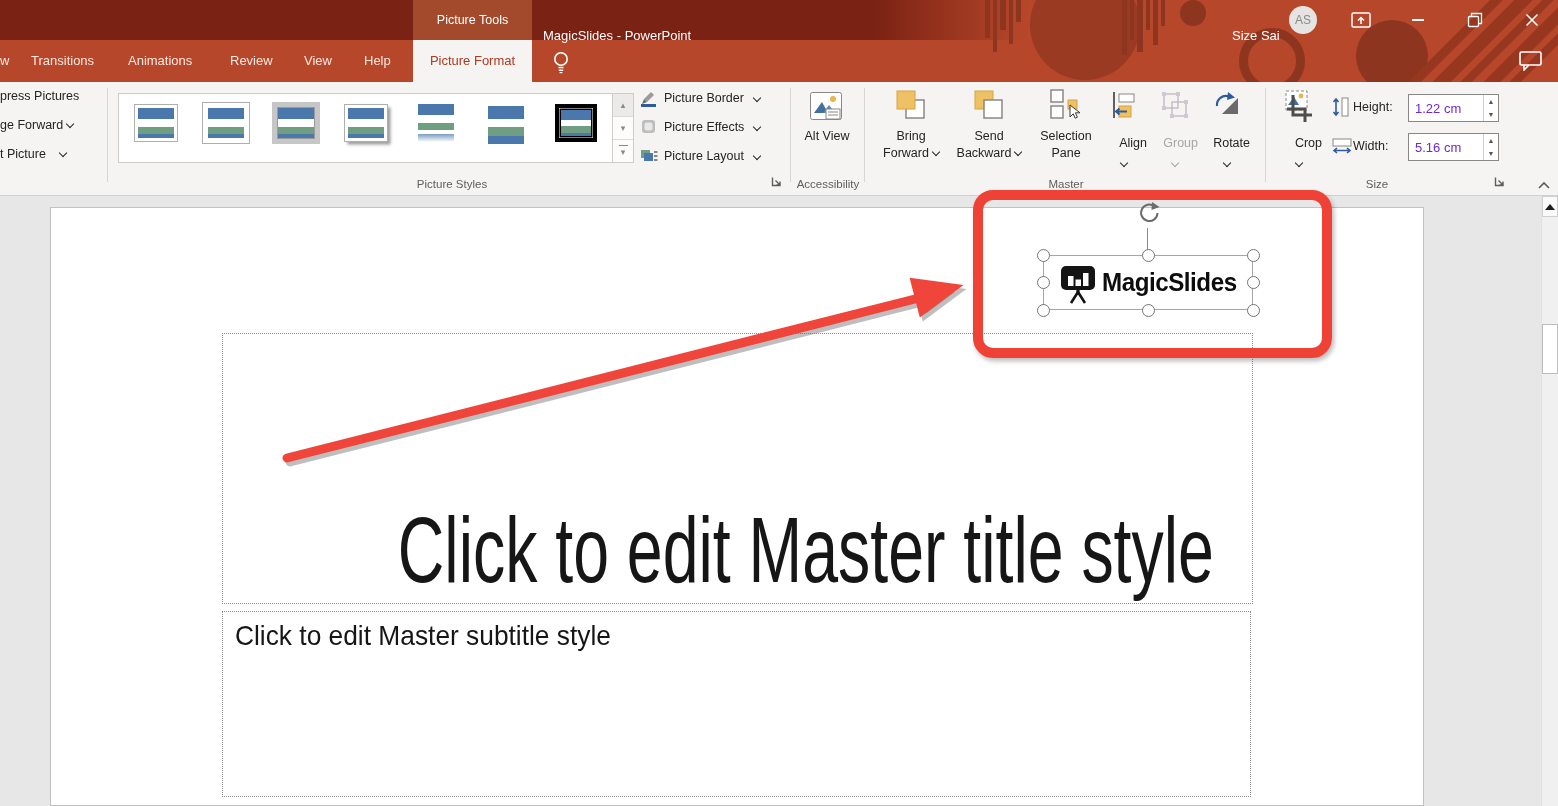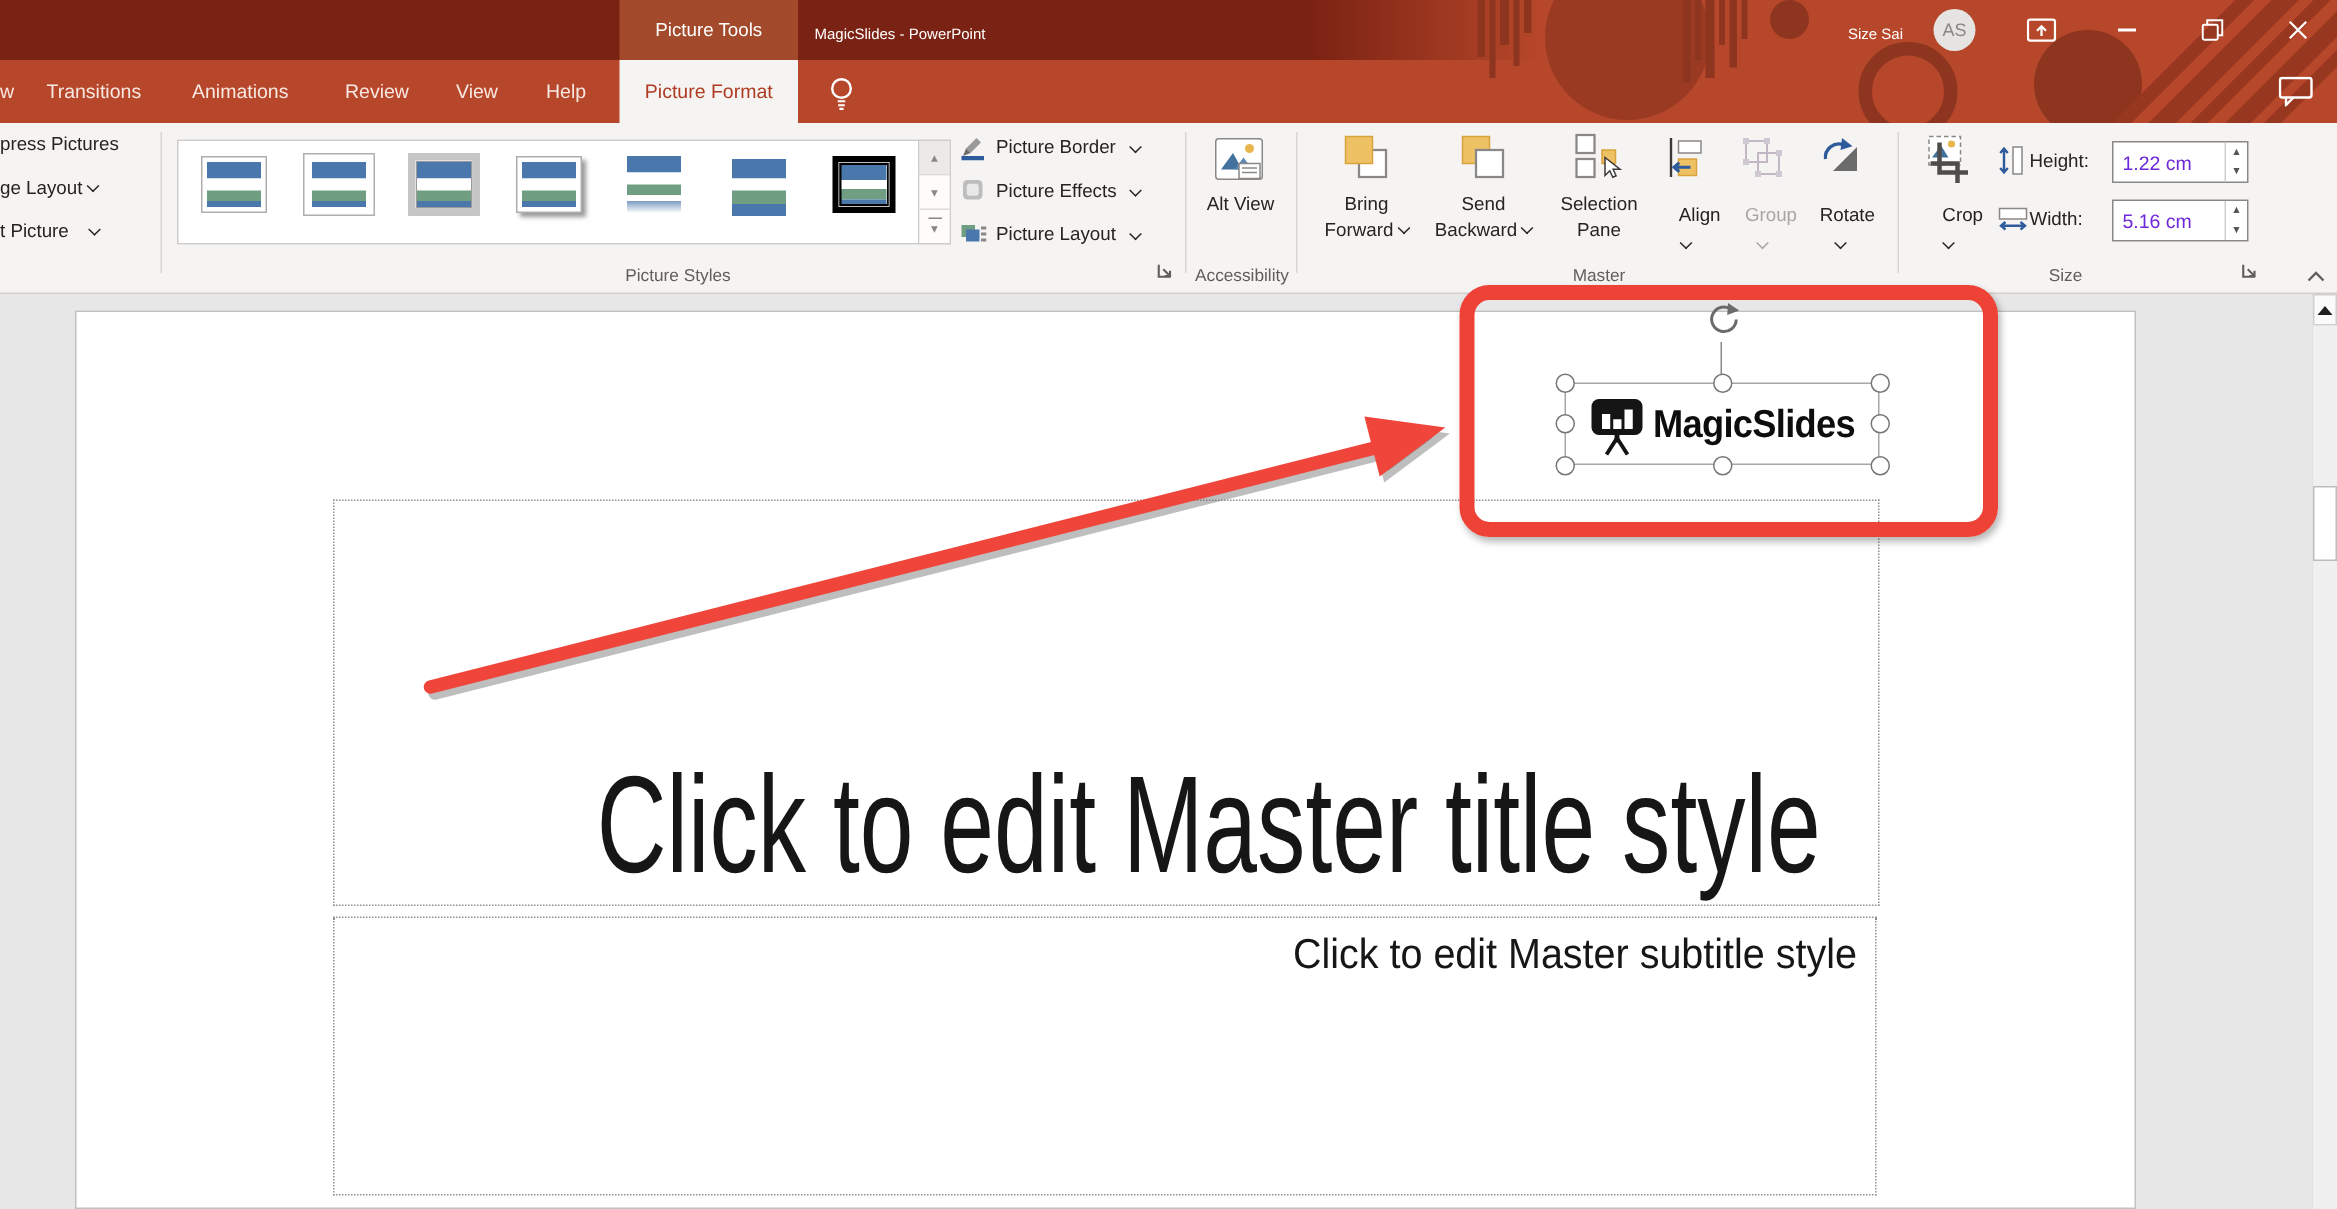--- a/index.html
+++ b/index.html
@@ -7,21 +7,21 @@
        font-family:"Liberation Sans",sans-serif;color:#252423;background:#e8e7e7;}
   .abs{position:absolute;}
   
   .header{position:absolute;left:0;top:0;width:1558px;height:82px;background:#b7472a;overflow:hidden;}
   .tb-dark{position:absolute;left:0;top:0;width:1558px;height:40px;
            background:linear-gradient(90deg,#7a2213 0%,#7a2213 56%,rgba(122,34,19,0) 66%);}
   .art{position:absolute;background:#8e3520;}
   .art.c{border-radius:50%;}
   .art.ring{background:transparent;border:9px solid #8e3520;border-radius:50%;}
   .art.stripe{transform:rotate(45deg);}
-  .tb-text{position:absolute;top:4px;height:40px;line-height:40px;color:#fff;font-size:10px;white-space:nowrap;}
+  .tb-text{position:absolute;top:16px;height:40px;line-height:40px;color:#fff;font-size:13px;white-space:nowrap;}
   .ctx-box{position:absolute;left:413px;top:0;width:119px;height:40px;background:#a24a2b;
            color:#fff;font-size:12.5px;text-align:center;line-height:40px;}
   .avatar{position:absolute;left:1289px;top:6px;width:28px;height:28px;border-radius:50%;
           background:#e6e4e2;color:#8a8886;font-size:12px;text-align:center;line-height:28px;}
   .winbtn{position:absolute;top:0;width:34px;height:40px;display:flex;align-items:center;justify-content:center;}
   
   .tabrow{position:absolute;left:0;top:40px;width:1558px;height:42px;}
   .tab{position:absolute;top:0;height:42px;line-height:42px;color:#f7e8e2;font-size:13px;white-space:nowrap;cursor:default;}
   .tab-active{position:absolute;left:413px;top:0;width:119px;height:42px;background:#f6f4f2;
               color:#ad3a21;font-size:13px;text-align:center;line-height:42px;}
@@ -60,21 +60,21 @@
   .spin{width:14px;border-left:1px solid #d0cecd;display:flex;flex-direction:column;}
   .spin span{flex:1;display:flex;align-items:center;justify-content:center;font-size:7px;color:#555;cursor:pointer;}
   
   .workspace{position:absolute;left:0;top:196px;width:1558px;height:610px;background:#e8e7e7;}
   .slide{position:absolute;left:50px;top:207px;width:1374px;height:599px;background:#fff;
          border:1px solid #c1c1c1;box-sizing:border-box;}
   .ph{position:absolute;border:1px dotted #8f8f8f;box-sizing:border-box;}
   .title-text{position:absolute;left:0;right:0;bottom:4px;text-align:center;font-size:92px;line-height:1.05;
               color:#161616;white-space:nowrap;}
   .title-text>span{display:inline-block;transform:scaleX(.70);transform-origin:50% 100%;}
-  .sub-text{position:absolute;left:0;right:0;top:8px;text-align:right;font-size:28px;color:#161616;white-space:nowrap;}
+  .sub-text{position:absolute;left:0;right:0;top:8px;text-align:left;font-size:28px;color:#161616;white-space:nowrap;}
   .sub-text>span{display:inline-block;transform:scaleX(.94);}
   .selbox{position:absolute;left:1043px;top:255px;width:210px;height:55px;border:1px solid #a6a6a6;box-sizing:border-box;}
   .hnd{position:absolute;width:13px;height:13px;border-radius:50%;background:#fff;border:1.6px solid #767676;box-sizing:border-box;cursor:pointer;}
   .logo-text{position:absolute;left:1102px;top:267px;font-size:26px;font-weight:700;color:#0d0d0d;letter-spacing:-.5px;white-space:nowrap;}
   .logo-text>span{display:inline-block;transform:scaleX(.93);transform-origin:0 50%;}
   
   .vscroll{position:absolute;left:1541px;top:196px;width:17px;height:610px;background:#f0f0f0;border-left:1px solid #e2e2e2;box-sizing:border-box;}
   .vs-up{position:absolute;left:0;top:0;width:100%;height:21px;background:#fafafa;border:1px solid #cfcfcf;
          box-sizing:border-box;display:flex;align-items:center;justify-content:center;cursor:pointer;}
   .vs-thumb{position:absolute;left:0;top:128px;width:100%;height:50px;background:#fff;border:1px solid #bdbdbd;box-sizing:border-box;cursor:grab;}
@@ -162,21 +162,21 @@
       </div>
     </div>
   </div>
 
   <div class="ribbon">
 
     <div class="adjrow" style="top:7px">
       <span>press Pictures</span>
     </div>
     <div class="adjrow" style="top:36px">
-      <span>ge Layout</span><span class="chv"></span>
+      <span>ge Forward</span><span class="chv"></span>
     </div>
     <div class="adjrow" style="top:65px">
       <span>t Picture</span><span class="chv" style="margin-left:14px"></span>
     </div>
     <div class="vdiv" style="left:107px"></div>
 
     <div class="gal">
       <div class="gthumb" style="left:14px">
         <div class="fr1">
             <div class="pic">

